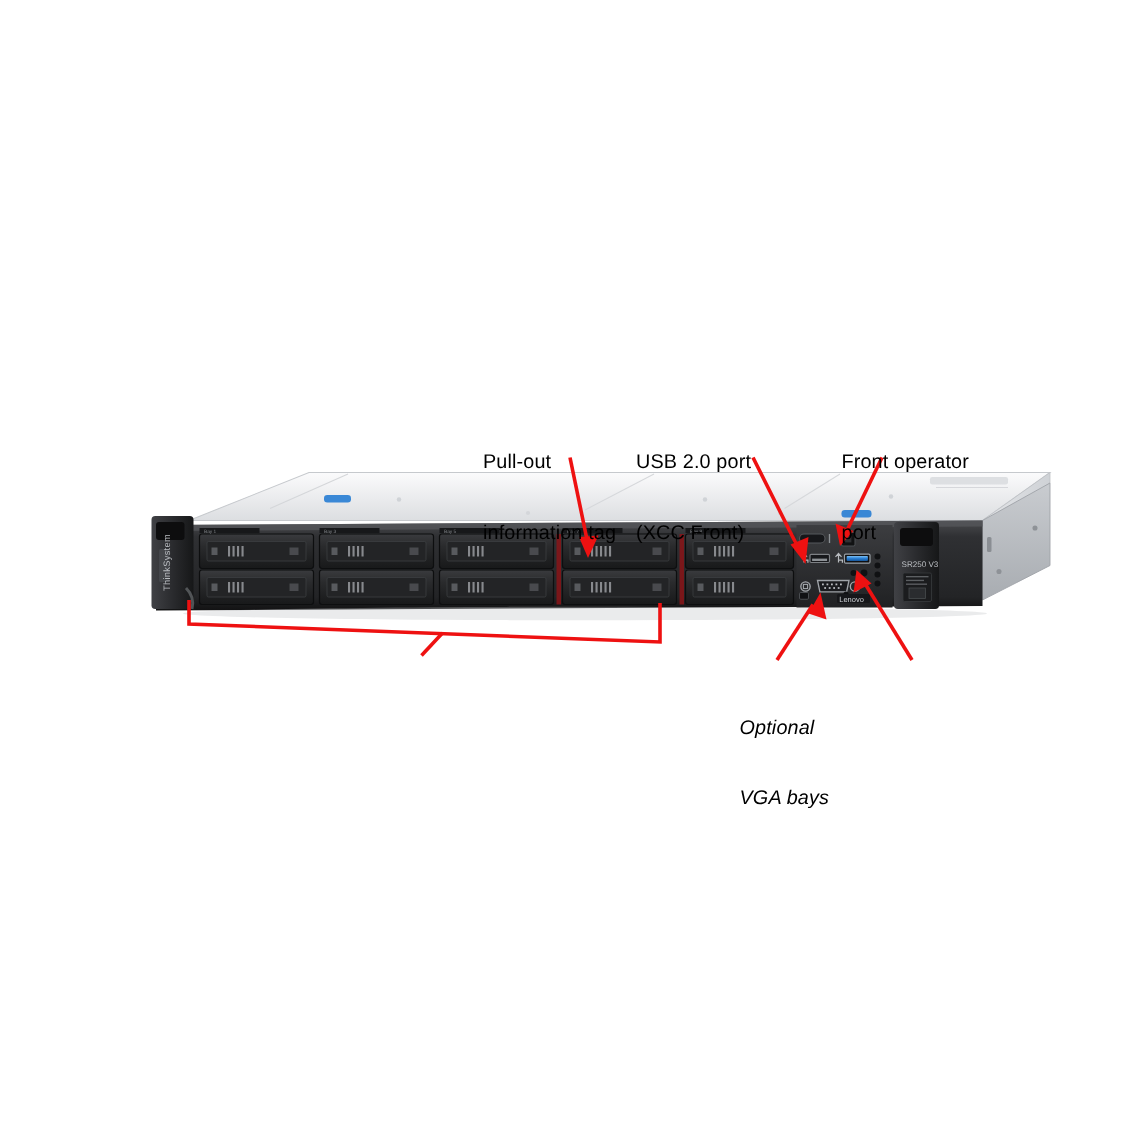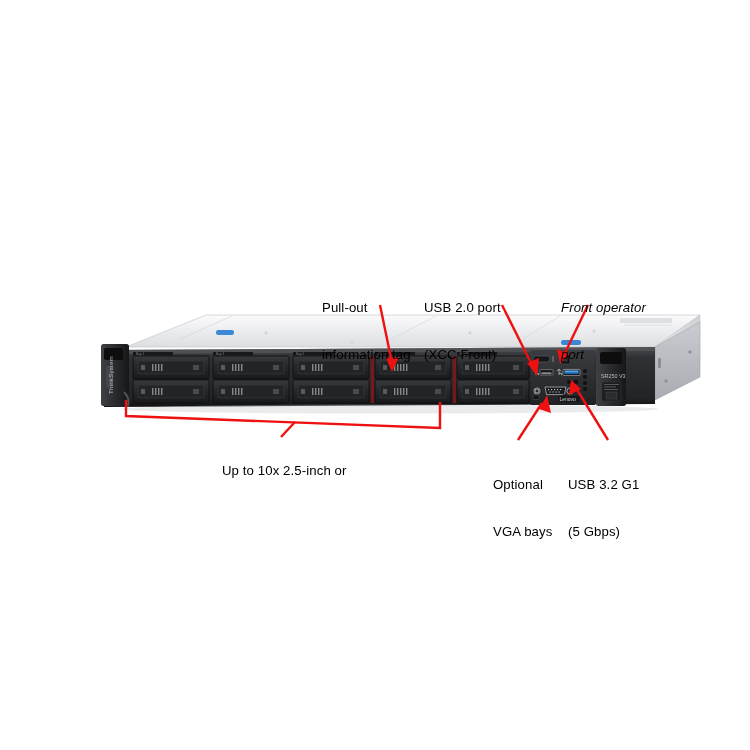--- a/index.html
+++ b/index.html
@@ -371,32 +371,27 @@
   <div class="callout" style="left:322px; top:269px; width:95px;">
     <div>Pull-out</div>
     <div>information tag</div>
   </div>
 
   <div class="callout" style="left:424px; top:269px; width:92px;">
     <div>USB 2.0 port</div>
     <div>(XCC Front)</div>
   </div>
 
-  <div class="callout" style="left:561px; top:269px; width:98px;font-style:italic;">
+  <div class="callout" style="left:561px; top:269px; width:98px;">
     <div>Front operator</div>
     <div>port</div>
   </div>
 
   <div class="callout" style="left:222px; top:432px; width:152px;">
-    <div>Up to 10x 2.5-inch or</div>
-  </div>
-
-  <div class="callout" style="left:493px; top:446px; width:62px;">
+  </div>
+
+  <div class="callout" style="left:493px; top:446px; width:62px;font-style:italic;">
     <div>Optional</div>
     <div>VGA bays</div>
   </div>
 
-  <div class="callout" style="left:568px; top:446px; width:78px;">
-    <div>USB 3.2 G1</div>
-    <div>(5 Gbps)</div>
-  </div>
 
 </div>
 
 </body></html>

